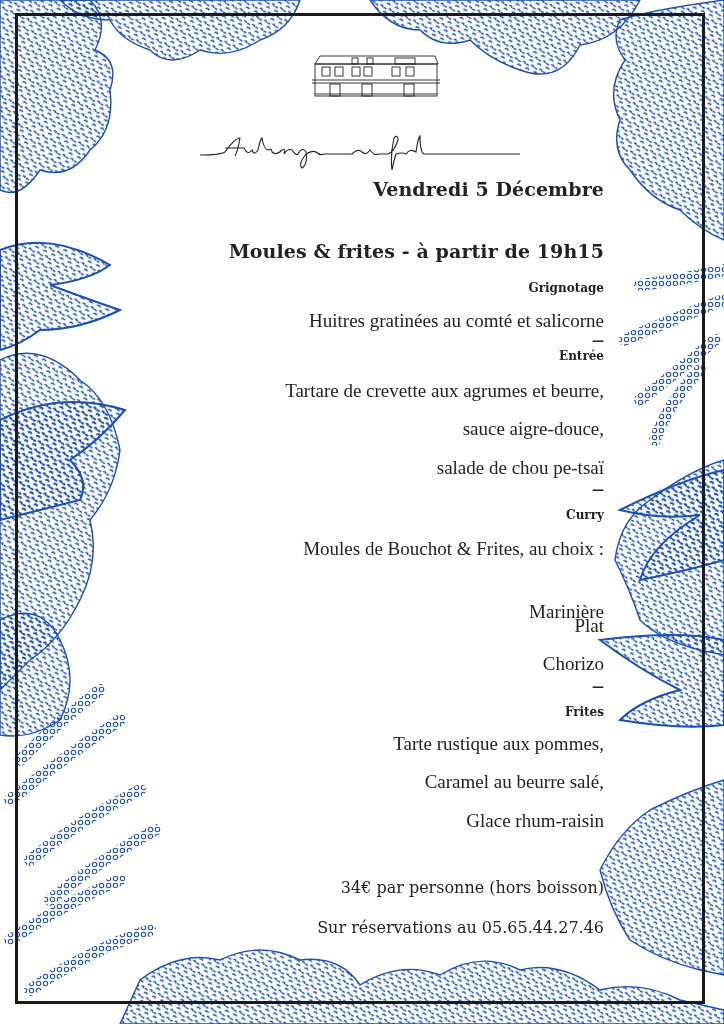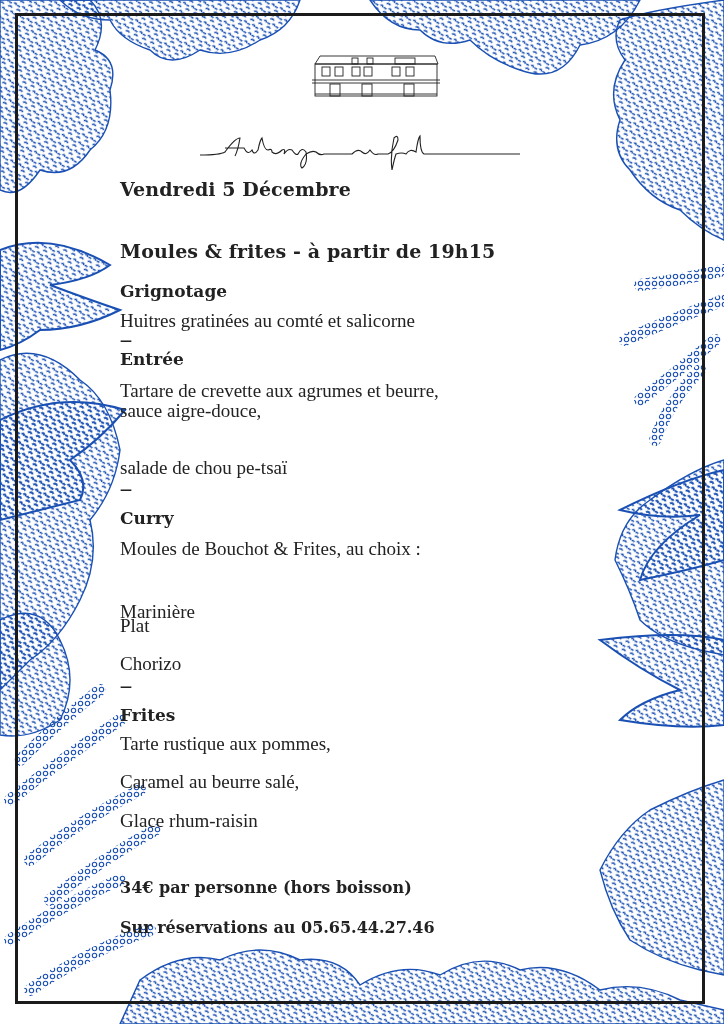--- a/index.html
+++ b/index.html
@@ -13,26 +13,26 @@
     .frame {
       position: absolute; left: 15px; top: 13px; width: 690px; height: 991px;
       border: 3px solid #1b1b1b; box-sizing: border-box;
     }
     .logo { position: absolute; left: 300px; top: 52px; width: 160px; height: 50px; }
     .signature { position: absolute; left: 180px; top: 130px; width: 360px; height: 50px; }
     .content {
       position: absolute; left: 120px; width: 484px; top: 0;
       text-align: center;
     }
-    .line { position: absolute; left: 0; width: 100%; text-align: left; white-space: nowrap; }
+    .line { position: absolute; left: 0; width: 100%; text-align: right; white-space: nowrap; }
     .title { font-weight: bold; font-size: 19px; letter-spacing: 0.1px; }
-    .heading { font-weight: bold; font-size: 17px; }
+    .heading { font-weight: bold; font-size: 12px; }
     .item { font-size: 17px; font-family: Liberation Serif, serif; font-size: 19px; }
     .sep { font-size: 12px; font-weight: bold; }
-    .footer { font-weight: bold; font-size: 16px; }
+    .footer { font-weight: normal; font-size: 16px; }
   </style>
 </head>
 <body>
 
 <svg class="deco" viewBox="0 0 724 1024" xmlns="http://www.w3.org/2000/svg">
   <defs>
     <pattern id="speckle" width="9" height="9" patternUnits="userSpaceOnUse" patternTransform="rotate(25)">
       <rect width="9" height="9" fill="none"></rect>
       <path d="M1 2 q2 -2 4 0 M5 6 q2 -2 3 1 M0 7 q1 -1 3 0" stroke="#1a50b3" stroke-width="1.6" fill="none"></path>
     </pattern>
@@ -120,21 +120,21 @@
 <div class="content">
   <div class="line title" style="top:178px">Vendredi 5 Décembre</div>
   <div class="line title" style="top:240px">Moules &amp; frites - à partir de 19h15</div>
 
   <div class="line heading" style="top:281px">Grignotage</div>
   <div class="line item" style="top:310px">Huitres gratinées au comté et salicorne</div>
   <div class="line sep" style="top:334px">—</div>
 
   <div class="line heading" style="top:349px">Entrée</div>
   <div class="line item" style="top:380px">Tartare de crevette aux agrumes et beurre,</div>
-  <div class="line item" style="top:400px">sauce aigre-douce,</div>
+  <div class="line item" style="top:418px">sauce aigre-douce,</div>
   <div class="line item" style="top:457px">salade de chou pe-tsaï</div>
   <div class="line sep" style="top:483px">—</div>
 
   <div class="line heading" style="top:508px">Curry</div>
   <div class="line item" style="top:538px">Moules de Bouchot &amp; Frites, au choix :</div>
   <div class="line item" style="top:601px">Marinière</div>
   <div class="line item" style="top:615px">Plat</div>
   <div class="line item" style="top:653px">Chorizo</div>
   <div class="line sep" style="top:680px">—</div>
 

